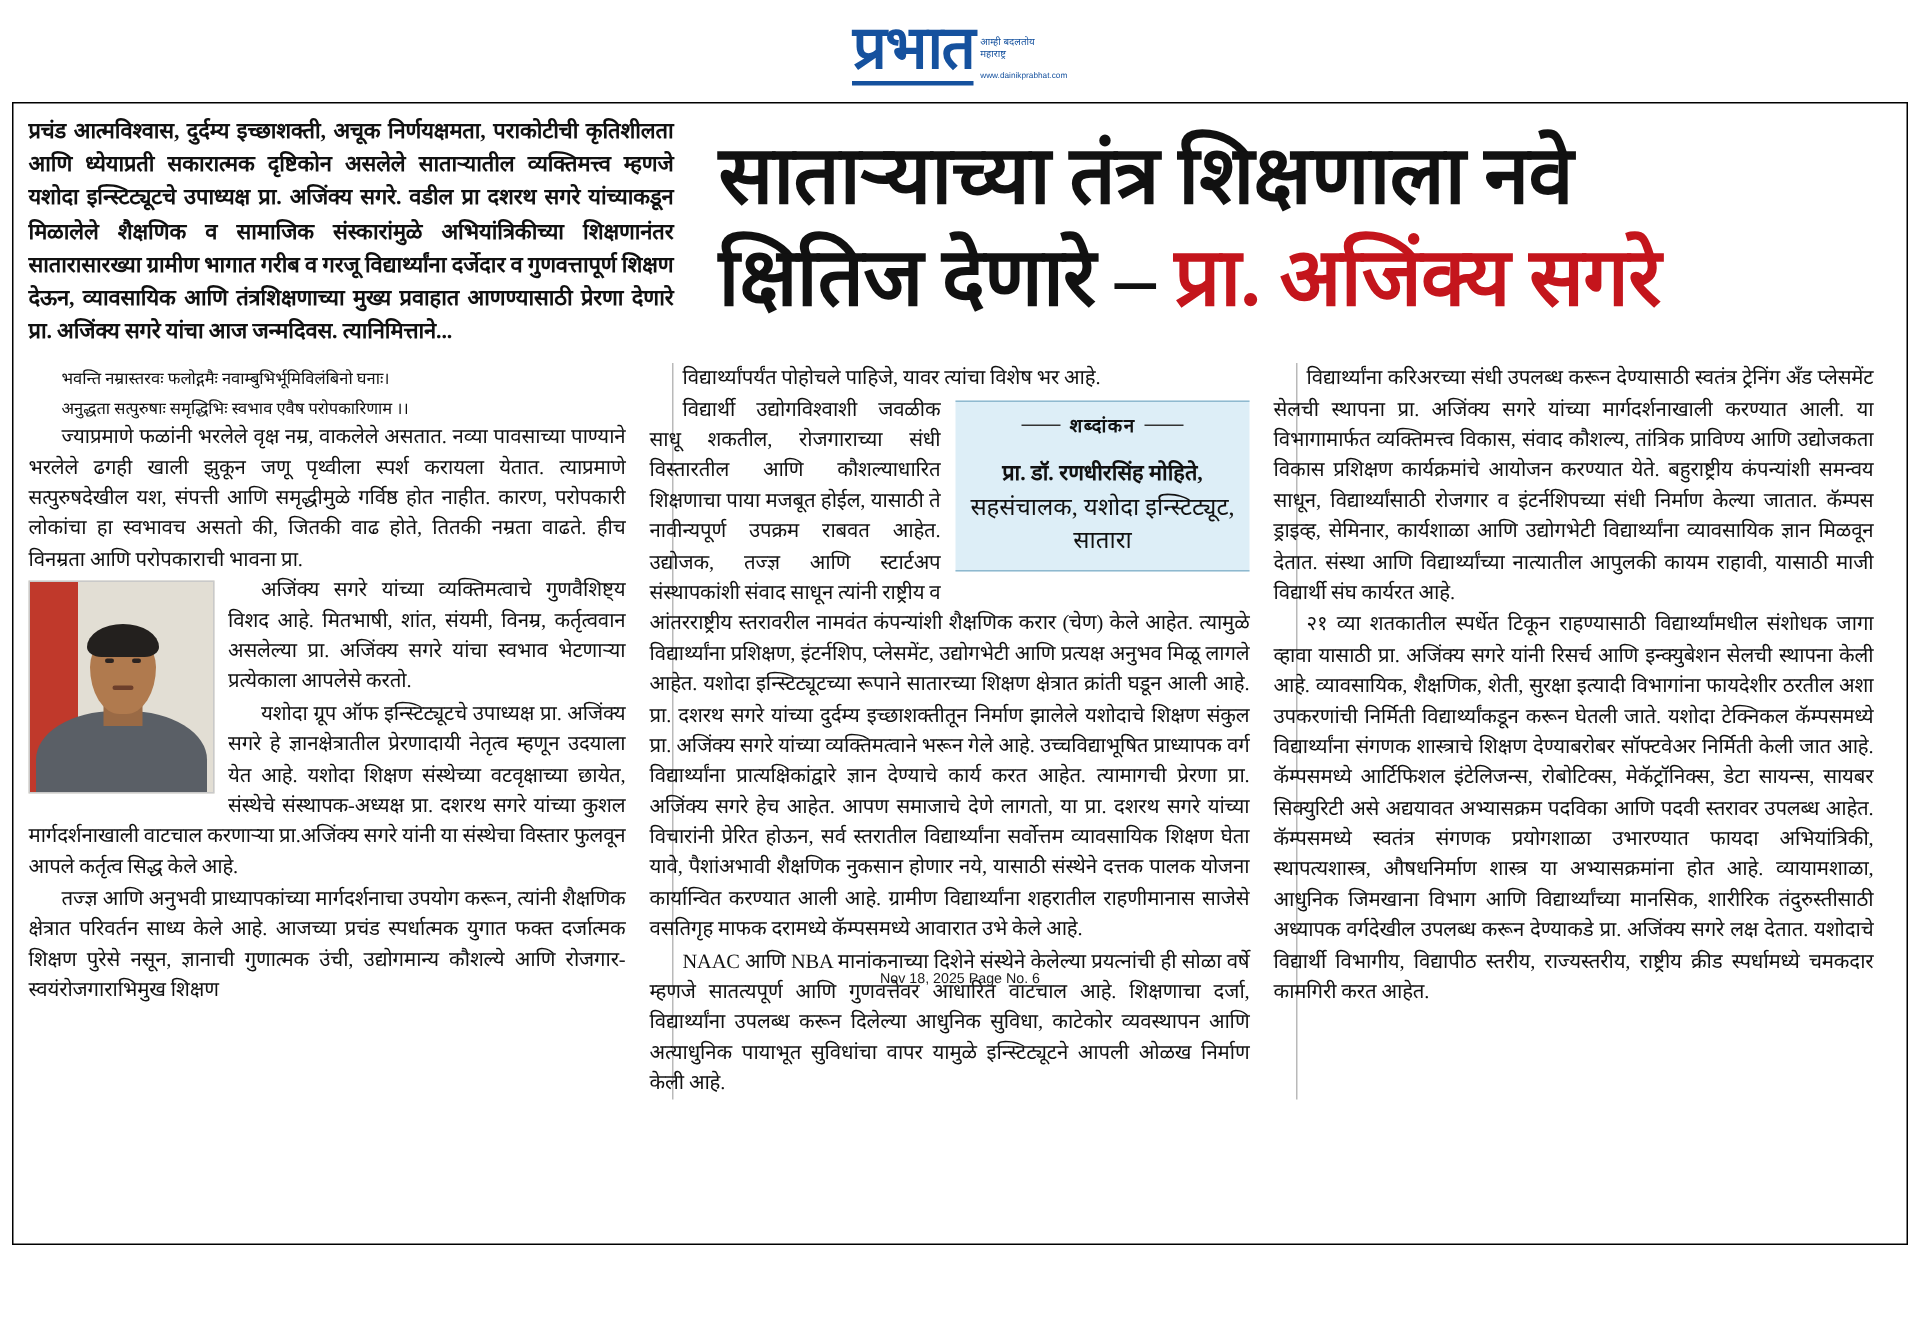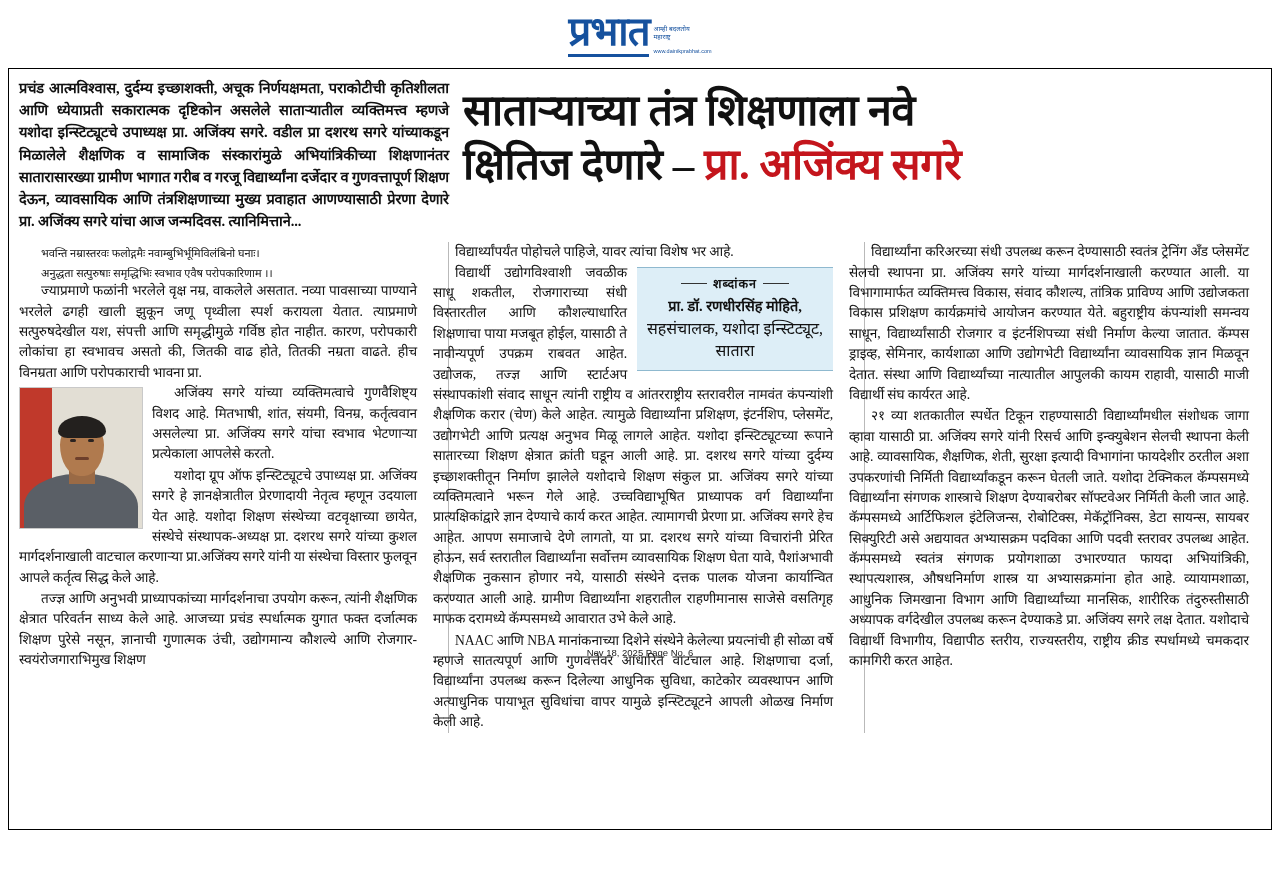--- a/index.html
+++ b/index.html
@@ -95,24 +95,25 @@
     line-height: 1.52;
     text-align: justify;
     letter-spacing: -0.1px;
   }
   .headline {
     flex: 1 1 auto;
     padding-top: 8px;
   }
   .hl-line {
     font-weight: bold;
-    font-size: 43px;
+    font-size: 54px;
     line-height: 1.22;
     letter-spacing: -0.5px;
     white-space: nowrap;
+    margin-left: 16px;
   }
   .hl-line.second {
     margin-top: 2px;
   }
   .hl-red {
     color: #c4151c;
   }
 
   
   .body-cols {
@@ -165,21 +166,21 @@
     border-top: 1px solid #8fb9cf;
     border-bottom: 1px solid #8fb9cf;
     padding: 7px 8px 9px 8px;
     box-sizing: border-box;
     text-align: center;
   }
   .credit-kicker {
     font-size: 12.5px;
     font-weight: bold;
     letter-spacing: 1px;
-    margin-bottom: 5px;
+    margin-bottom: 15px;
     display: flex;
     align-items: center;
     justify-content: center;
     gap: 6px;
   }
   .credit-kicker .dash {
     display: inline-block;
     width: 26px;
     height: 1px;
     background: #333;

